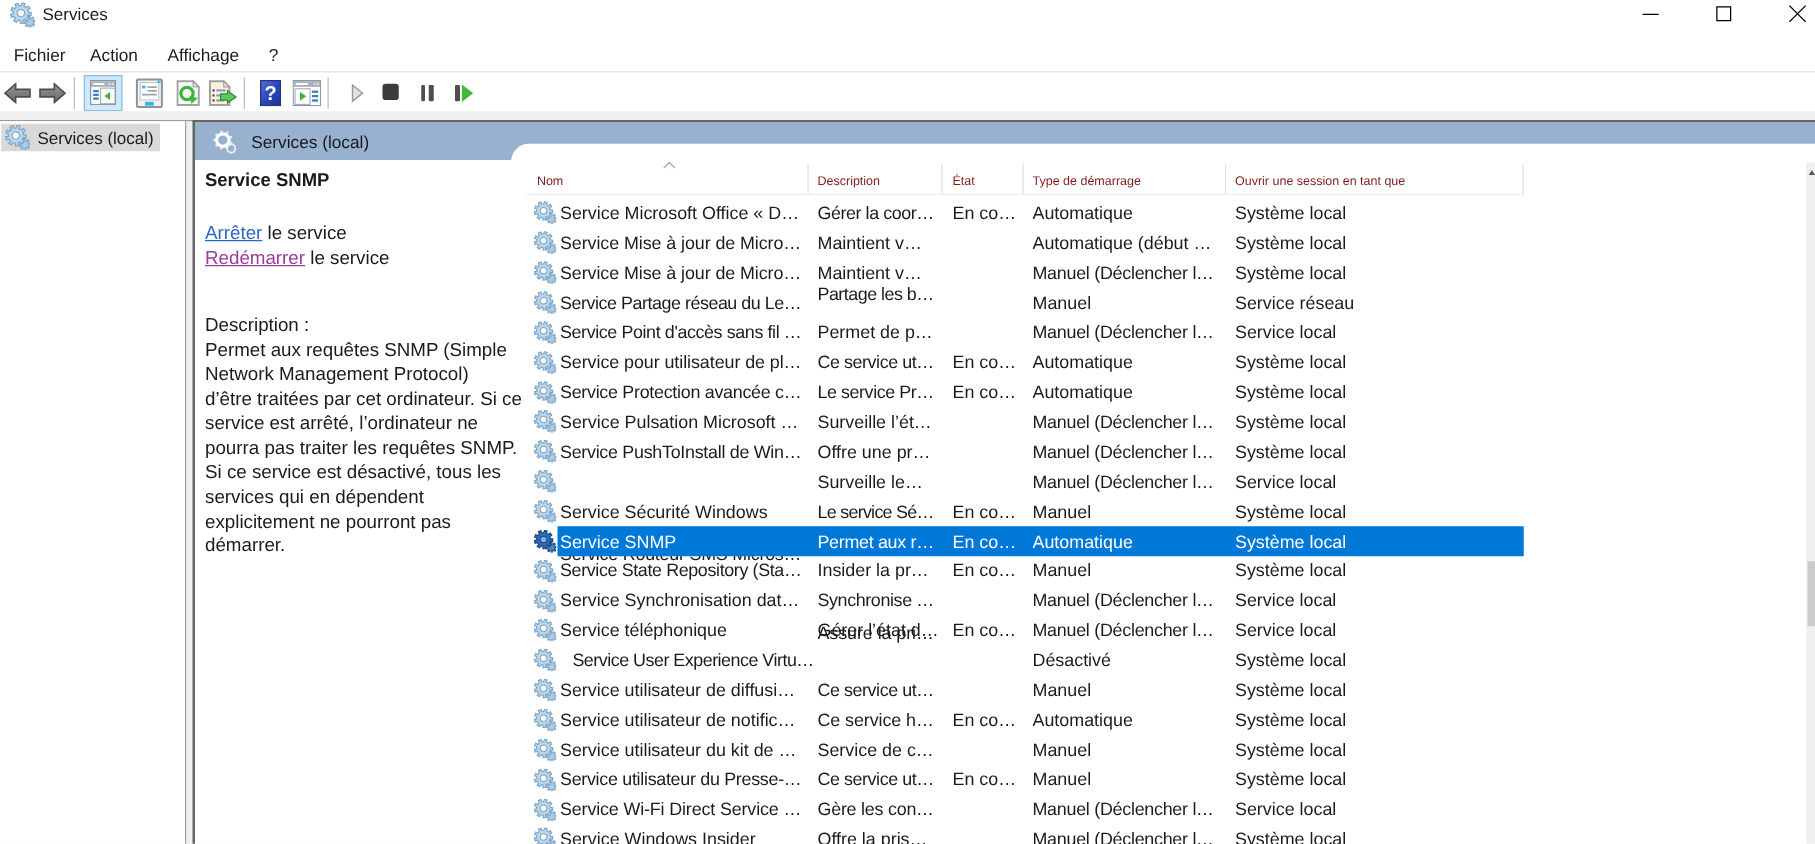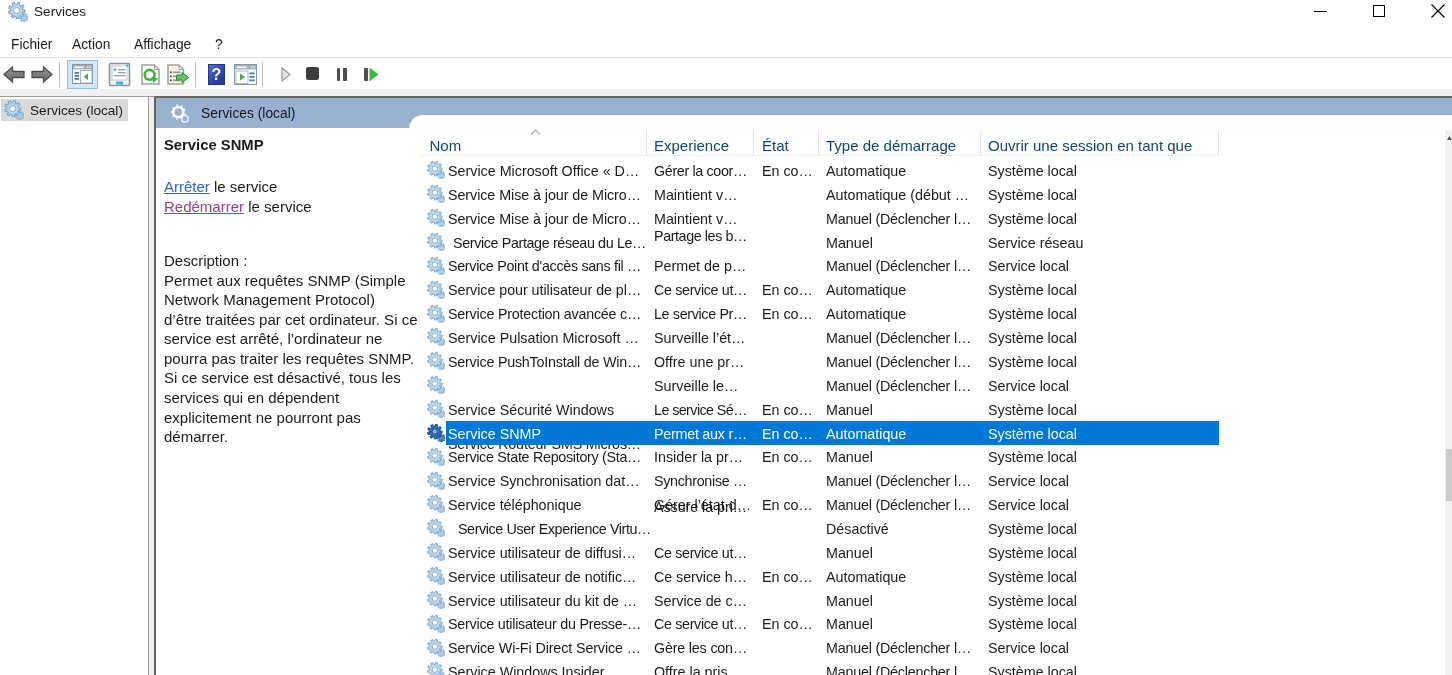--- a/index.html
+++ b/index.html
@@ -1,21 +1,21 @@
 <!DOCTYPE html>
 <html><head><meta charset="utf-8"><style>
 * {margin:0;padding:0;box-sizing:border-box}
 html,body {width:1452px;height:675px;overflow:hidden;background:#fff;
   font-family:"Liberation Sans",sans-serif;color:#1b1b1b;}
 .abs {position:absolute}
 .tbsep {position:absolute;top:62px;width:1px;height:25px;background:#bdbdbd}
 .c {position:absolute;height:23.9px;line-height:23.9px;font-size:14.3px;white-space:nowrap;overflow:hidden}
 .c.sel {color:#fff}
 .selbg {position:absolute;left:446px;width:772.5px;height:23.86px;background:#0078d7}
-.hcell {position:absolute;top:135px;height:22px;line-height:22px;font-size:15px;color:#0c4a6e;white-space:nowrap}
+.hcell {position:absolute;top:135px;height:22px;line-height:22px;font-size:10px;color:#7f1d1d;white-space:nowrap}
 .hsep {position:absolute;top:131px;width:1px;height:24px;background:#e2e2e2}
 </style></head>
 <body>
 
 <svg width="20" height="20" viewBox="0 0 17 17" style="position:absolute;left:8px;top:2px">
     <path d="M16.0,13.5 L15.7,14.3 L16.7,15.1 L15.9,16.1 L15.0,15.2 L14.2,15.7 L14.4,16.9 L13.1,17.0 L13.1,15.8 L12.3,15.5 L11.5,16.5 L10.5,15.7 L11.4,14.8 L10.9,14.0 L9.7,14.2 L9.6,12.9 L10.8,12.9 L11.1,12.1 L10.1,11.3 L10.9,10.3 L11.8,11.2 L12.6,10.7 L12.4,9.5 L13.7,9.4 L13.7,10.6 L14.5,10.9 L15.3,9.9 L16.3,10.7 L15.4,11.6 L15.9,12.4 L17.1,12.2 L17.2,13.5 Z" fill="#abcce6" stroke="#88abc9" stroke-width="0.8"></path>
     <path d="M12.4,8.5 L11.8,10.0 L13.0,11.3 L11.6,12.8 L10.4,11.4 L9.0,12.2 L9.1,14.0 L7.0,14.2 L7.0,12.4 L5.4,12.0 L4.3,13.5 L2.6,12.3 L3.8,10.9 L2.8,9.6 L1.0,10.0 L0.5,8.0 L2.2,7.7 L2.3,6.1 L0.7,5.2 L1.5,3.4 L3.1,4.3 L4.2,3.1 L3.5,1.4 L5.4,0.5 L6.0,2.2 L7.6,2.0 L8.2,0.2 L10.1,0.8 L9.5,2.5 L10.9,3.4 L12.5,2.4 L13.6,4.0 L12.1,4.9 L12.6,6.5 L14.4,6.8 L14.2,8.8 Z" fill="#bad7ee" stroke="#7fa7c7" stroke-width="0.9"></path>
     <circle cx="7.4" cy="7.2" r="2.5" fill="#ffffff" stroke="#7fa7c7" stroke-width="0.8"></circle>
   </svg>
 <div class="abs" style="left:34px;top:3px;font-size:13.6px;line-height:17px">Services</div>
@@ -157,21 +157,21 @@
 Network Management Protocol)<br>
 d’être traitées par cet ordinateur. Si ce<br>
 service est arrêté, l’ordinateur ne<br>
 pourra pas traiter les requêtes SNMP.<br>
 Si ce service est désactivé, tous les<br>
 services qui en dépendent<br>
 explicitement ne pourront pas<br>
 démarrer.</div>
 
 <div class="hcell" style="left:429.5px">Nom</div>
-<div class="hcell" style="left:654px">Experience</div>
+<div class="hcell" style="left:654px">Description</div>
 <div class="hcell" style="left:762px">État</div>
 <div class="hcell" style="left:826px">Type de démarrage</div>
 <div class="hcell" style="left:988px">Ouvrir une session en tant que</div>
 <svg class="abs" style="left:530px;top:128.5px" width="11" height="6" viewBox="0 0 11 6">
  <path d="M1 5.5 L5.5 1 L10 5.5" fill="none" stroke="#ababab" stroke-width="1.1"></path>
 </svg>
 <div class="hsep" style="left:646px"></div>
 <div class="hsep" style="left:753px"></div>
 <div class="hsep" style="left:818px"></div>
 <div class="hsep" style="left:980px"></div>
@@ -206,21 +206,21 @@
 <div class="c" style="left:448px;top:207.7px;width:203px;letter-spacing:-0.06px;">Service Mise à jour de Micro…</div>
 <div class="c" style="left:654px;top:207.7px;width:97px;">Maintient v…</div>
 <div class="c" style="left:762px;top:207.7px;width:60px"></div>
 <div class="c" style="left:826px;top:207.7px;width:152px;letter-spacing:-0.21px;">Manuel (Déclencher l…</div>
 <div class="c" style="left:988px;top:207.7px;width:225px">Système local</div>
 <svg width="18" height="18" viewBox="0 0 17 17" style="position:absolute;left:427px;top:232.9px">
     <path d="M16.0,13.5 L15.7,14.3 L16.7,15.1 L15.9,16.1 L15.0,15.2 L14.2,15.7 L14.4,16.9 L13.1,17.0 L13.1,15.8 L12.3,15.5 L11.5,16.5 L10.5,15.7 L11.4,14.8 L10.9,14.0 L9.7,14.2 L9.6,12.9 L10.8,12.9 L11.1,12.1 L10.1,11.3 L10.9,10.3 L11.8,11.2 L12.6,10.7 L12.4,9.5 L13.7,9.4 L13.7,10.6 L14.5,10.9 L15.3,9.9 L16.3,10.7 L15.4,11.6 L15.9,12.4 L17.1,12.2 L17.2,13.5 Z" fill="#abcce6" stroke="#88abc9" stroke-width="0.8"></path>
     <path d="M12.4,8.5 L11.8,10.0 L13.0,11.3 L11.6,12.8 L10.4,11.4 L9.0,12.2 L9.1,14.0 L7.0,14.2 L7.0,12.4 L5.4,12.0 L4.3,13.5 L2.6,12.3 L3.8,10.9 L2.8,9.6 L1.0,10.0 L0.5,8.0 L2.2,7.7 L2.3,6.1 L0.7,5.2 L1.5,3.4 L3.1,4.3 L4.2,3.1 L3.5,1.4 L5.4,0.5 L6.0,2.2 L7.6,2.0 L8.2,0.2 L10.1,0.8 L9.5,2.5 L10.9,3.4 L12.5,2.4 L13.6,4.0 L12.1,4.9 L12.6,6.5 L14.4,6.8 L14.2,8.8 Z" fill="#bad7ee" stroke="#7fa7c7" stroke-width="0.9"></path>
     <circle cx="7.4" cy="7.2" r="2.5" fill="#ffffff" stroke="#7fa7c7" stroke-width="0.8"></circle>
   </svg>
-<div class="c" style="left:448px;top:231.6px;width:203px;letter-spacing:-0.36px;text-align:center;">Service Partage réseau du Le…</div>
+<div class="c" style="left:448px;top:231.6px;width:203px;letter-spacing:-0.36px;">Service Partage réseau du Le…</div>
 <div class="c" style="left:654px;top:225px;width:97px;letter-spacing:-0.40px;">Partage les b…</div>
 <div class="c" style="left:762px;top:231.6px;width:60px"></div>
 <div class="c" style="left:826px;top:231.6px;width:152px;">Manuel</div>
 <div class="c" style="left:988px;top:231.6px;width:225px">Service réseau</div>
 <svg width="18" height="18" viewBox="0 0 17 17" style="position:absolute;left:427px;top:256.7px">
     <path d="M16.0,13.5 L15.7,14.3 L16.7,15.1 L15.9,16.1 L15.0,15.2 L14.2,15.7 L14.4,16.9 L13.1,17.0 L13.1,15.8 L12.3,15.5 L11.5,16.5 L10.5,15.7 L11.4,14.8 L10.9,14.0 L9.7,14.2 L9.6,12.9 L10.8,12.9 L11.1,12.1 L10.1,11.3 L10.9,10.3 L11.8,11.2 L12.6,10.7 L12.4,9.5 L13.7,9.4 L13.7,10.6 L14.5,10.9 L15.3,9.9 L16.3,10.7 L15.4,11.6 L15.9,12.4 L17.1,12.2 L17.2,13.5 Z" fill="#abcce6" stroke="#88abc9" stroke-width="0.8"></path>
     <path d="M12.4,8.5 L11.8,10.0 L13.0,11.3 L11.6,12.8 L10.4,11.4 L9.0,12.2 L9.1,14.0 L7.0,14.2 L7.0,12.4 L5.4,12.0 L4.3,13.5 L2.6,12.3 L3.8,10.9 L2.8,9.6 L1.0,10.0 L0.5,8.0 L2.2,7.7 L2.3,6.1 L0.7,5.2 L1.5,3.4 L3.1,4.3 L4.2,3.1 L3.5,1.4 L5.4,0.5 L6.0,2.2 L7.6,2.0 L8.2,0.2 L10.1,0.8 L9.5,2.5 L10.9,3.4 L12.5,2.4 L13.6,4.0 L12.1,4.9 L12.6,6.5 L14.4,6.8 L14.2,8.8 Z" fill="#bad7ee" stroke="#7fa7c7" stroke-width="0.9"></path>
     <circle cx="7.4" cy="7.2" r="2.5" fill="#ffffff" stroke="#7fa7c7" stroke-width="0.8"></circle>
   </svg>
 <div class="c" style="left:448px;top:255.4px;width:203px;letter-spacing:-0.31px;">Service Point d'accès sans fil …</div>

